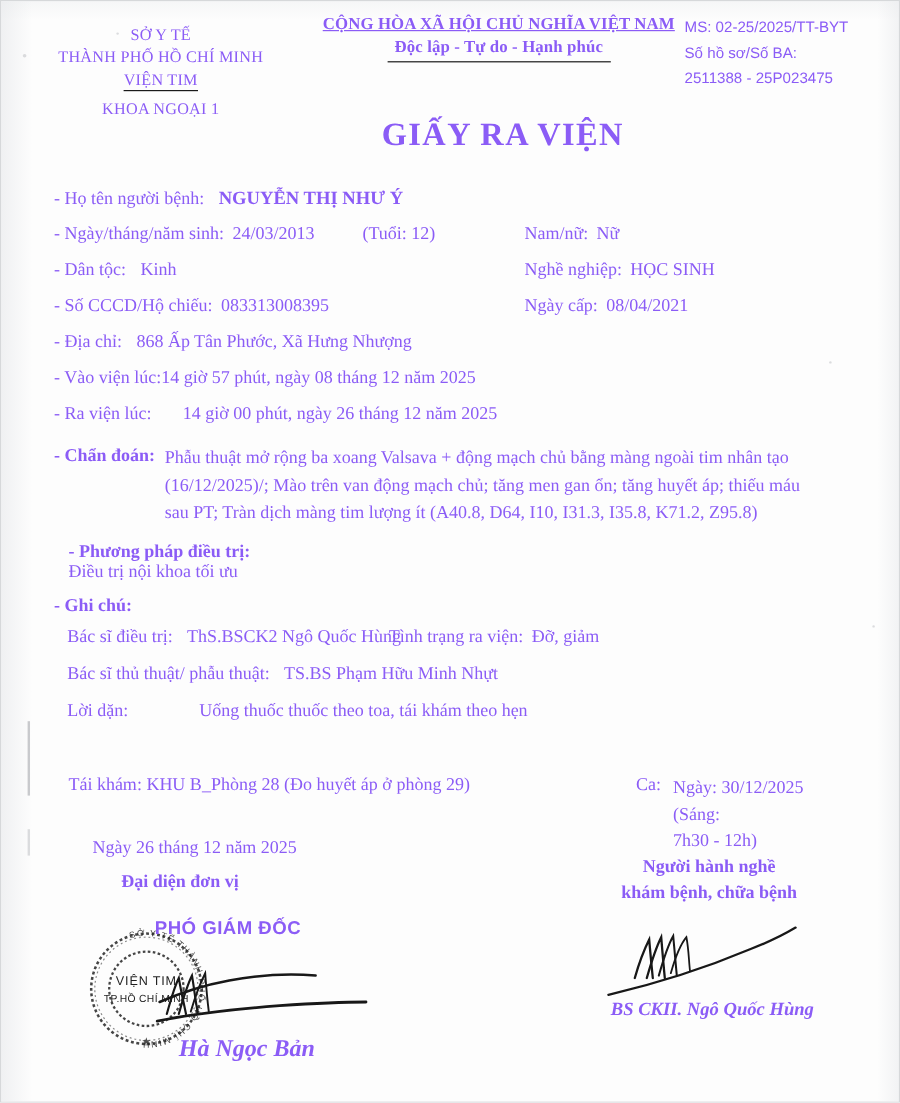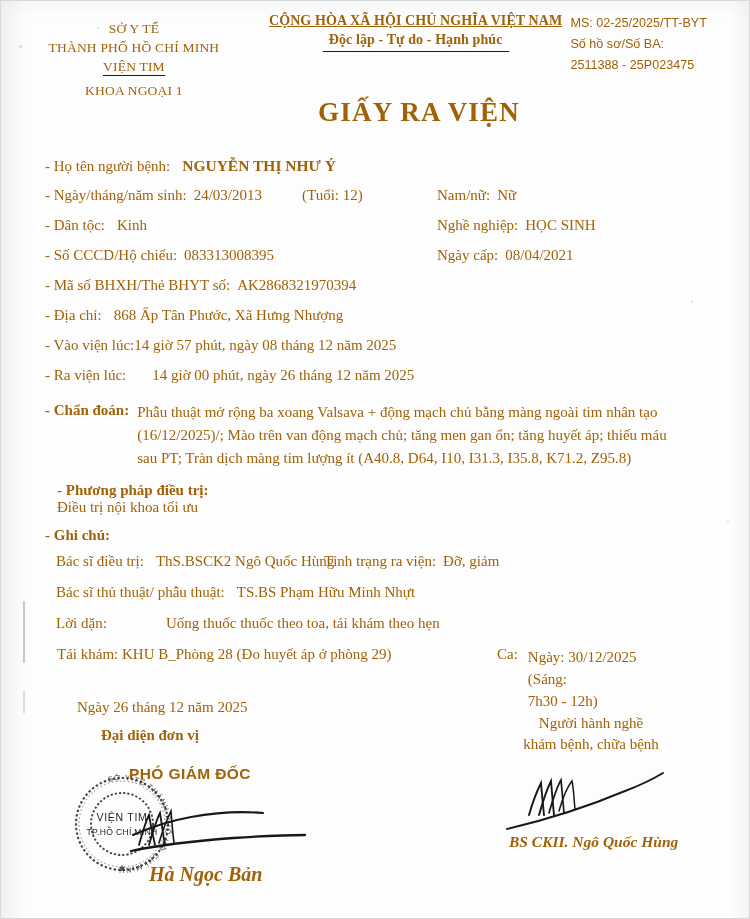--- a/index.html
+++ b/index.html
@@ -8,21 +8,21 @@
     padding: 0;
     background: #ffffff;
   }
   #page {
     position: relative;
     width: 750px;
     height: 919px;
     background: #fdfdfd;
     overflow: hidden;
     font-family: "Liberation Serif", "DejaVu Serif", serif;
-    color: #a16207;
+    color: #8b5cf6;
     box-sizing: border-box;
     border: 1px solid #d6d8da;
   }
   
   #paper-tone {
     position: absolute;
     inset: 0;
     background:
       linear-gradient(90deg, rgba(228,230,233,0.55) 0px, rgba(255,255,255,0) 26px),
       linear-gradient(270deg, rgba(228,230,233,0.45) 0px, rgba(255,255,255,0) 18px),
@@ -194,20 +194,21 @@
 
   
   #followup {
     position: absolute;
     left: 56px;
     top: 645px;
     width: 668px;
     display: flex;
     align-items: flex-start;
     font-size: 15px;
+    gap: 33px;
   }
   #followup-left { width: 440px; white-space: nowrap; }
   #followup-right { display: flex; align-items: flex-start; }
   #ca-label { white-space: nowrap; }
   #ca-value { margin-left: 10px; width: 150px; line-height: 22px; }
 
   
   #sig-date {
     position: absolute;
     left: 76px;
@@ -223,21 +224,21 @@
     font-weight: bold;
     white-space: nowrap;
   }
   #sig-right-block {
     position: absolute;
     left: 470px;
     top: 712px;
     width: 240px;
     text-align: center;
     font-size: 15px;
-    font-weight: normal;
+    font-weight: bold;
     line-height: 21px;
   }
   #deputy-title {
     position: absolute;
     left: 128px;
     top: 764px;
     font-size: 15.5px;
     font-weight: bold;
     letter-spacing: .4px;
     font-family: "Liberation Sans", "DejaVu Sans", sans-serif;
@@ -370,24 +371,20 @@
       <span class="col-left">
         <span class="f-label">- Số CCCD/Hộ chiếu:</span>
         <span class="f-value gap-s">083313008395</span>
       </span>
       <span class="col-right">
         <span class="f-label">Ngày cấp:</span>
         <span class="f-value gap-s">08/04/2021</span>
       </span>
     </div>
 
-    <div class="field-row">
-      <span class="f-label">- Mã số BHXH/Thẻ BHYT số:</span>
-      <span class="f-value gap-s">AK2868321970394</span>
-    </div>
 
     <div class="field-row">
       <span class="f-label">- Địa chỉ:</span>
       <span class="f-value gap-m">868 Ấp Tân Phước, Xã Hưng Nhượng</span>
     </div>
 
     <div class="field-row">
       <span class="f-label">- Vào viện lúc:</span>
       <span class="f-value" style="">14 giờ 57 phút, ngày 08 tháng 12 năm 2025</span>
     </div>

